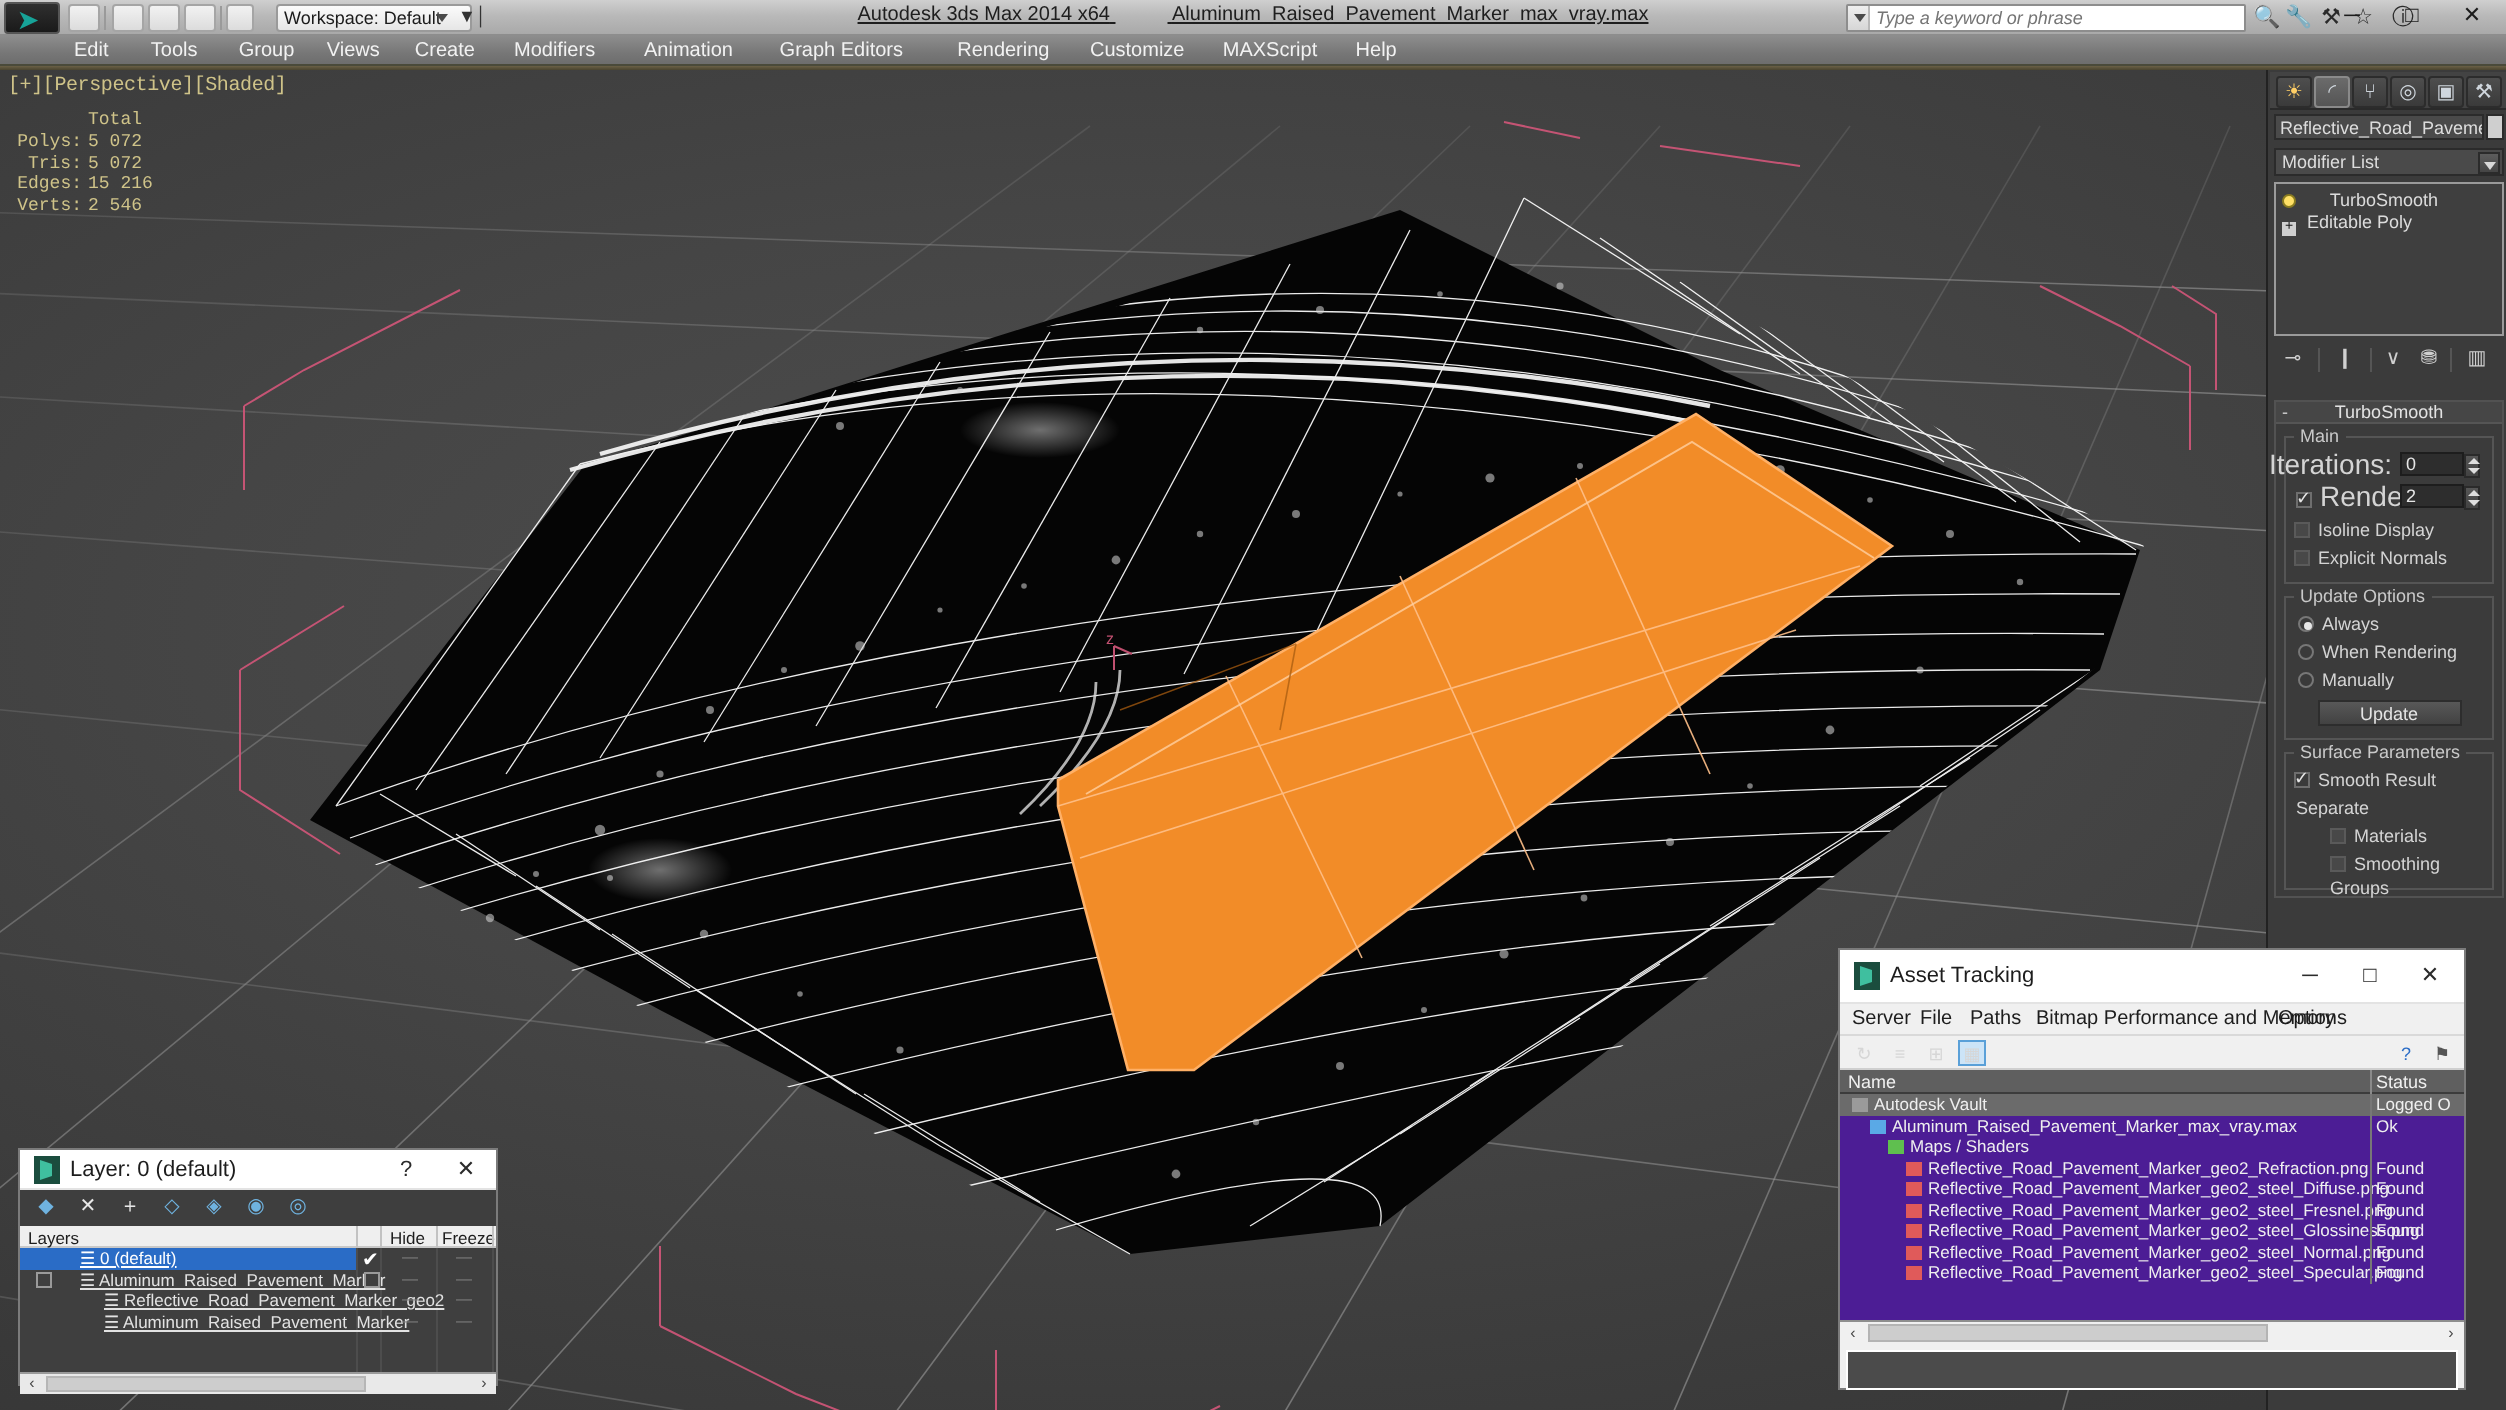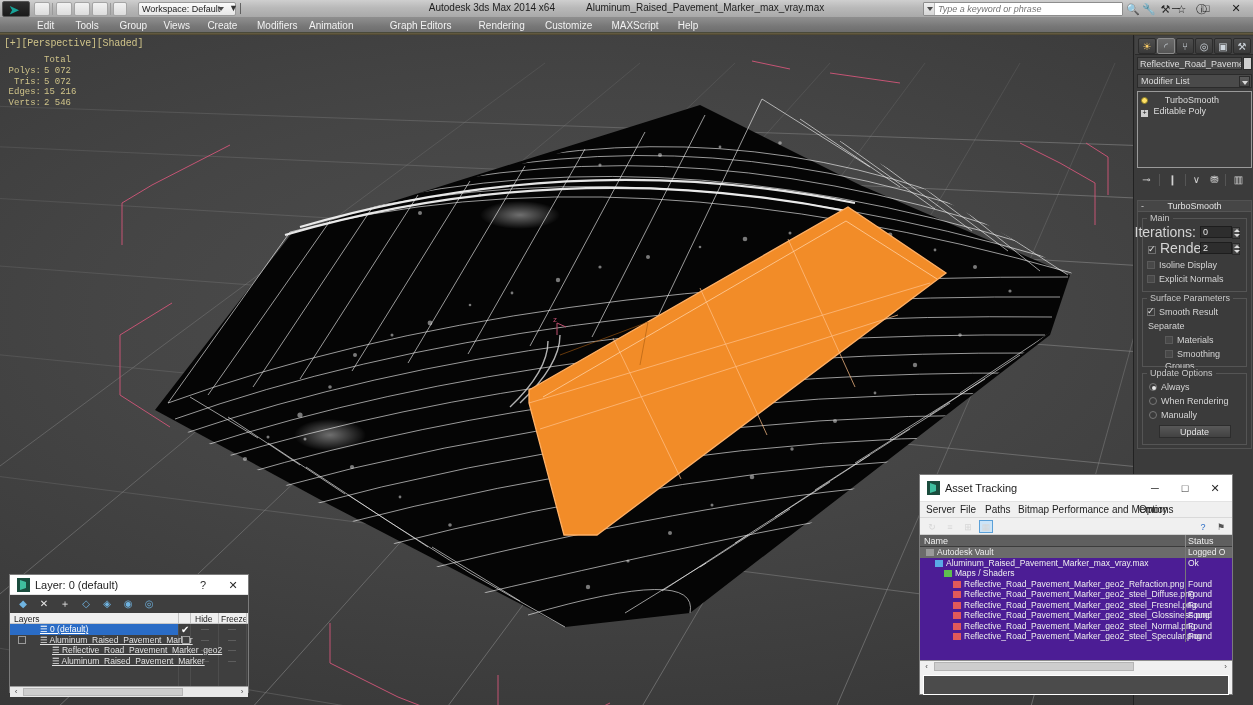--- a/index.html
+++ b/index.html
@@ -35,21 +35,21 @@
   #workspace-combo{
     position:absolute; left:138px; top:2px; width:98px; height:14px;
     background:linear-gradient(#fbfbfb,#e6e6e6); border:1px solid #9a9a9a;
     border-radius:2px; font-size:9px; color:#1b1b1b;
     line-height:13px; padding-left:3px; white-space:nowrap; overflow:hidden;
   }
   #workspace-combo .arrow{ position:absolute; right:11px; top:4px; border-left:3px solid transparent;border-right:3px solid transparent;border-top:4px solid #4a4a4a;}
   #workspace-flyout{ position:absolute; left:229px; top:3px; font-size:9px; color:#333; }
   #title-text{
     position:absolute; left:0; top:2px; width:1253px; text-align:center;
-    font-size:10px; color:#1e1e1e;
+    font-size:10px; color:#1e1e1e;text-decoration:underline;
   }
   #title-text .sep{ display:inline-block; width:26px; }
   #search-wrap{
     position:absolute; right:130px; top:2px; width:200px; height:14px;
     background:#fff; border:1px solid #8d8d8d; border-radius:1px;
   }
   #search-wrap .dd{ position:absolute; left:0; top:0; width:11px; height:12px; background:linear-gradient(#efefef,#d6d6d6); border-right:1px solid #b9b9b9;}
   #search-wrap .dd i{ position:absolute;left:3px;top:4px;border-left:3px solid transparent;border-right:3px solid transparent;border-top:4px solid #4a4a4a;}
   #search-input{
     position:absolute; left:14px; top:0; width:182px; height:12px; border:0; outline:0;
@@ -280,21 +280,21 @@
   <div class="win-btn close" style="right:2px">✕</div>
 </div>
 
 <div id="menubar">
     <div class="mi" style="left: 32px;">Edit</div>
     <div class="mi" style="left: 70.4px;">Tools</div>
     <div class="mi" style="left: 114.4px;">Group</div>
     <div class="mi" style="left: 158.4px;">Views</div>
     <div class="mi" style="left: 202.4px;">Create</div>
     <div class="mi" style="left: 252px;">Modifiers</div>
-    <div class="mi" style="left: 304px;">Animation</div>
+    <div class="mi" style="left: 317px;">Animation</div>
     <div class="mi" style="left: 384.8px;">Graph Editors</div>
     <div class="mi" style="left: 473.6px;">Rendering</div>
     <div class="mi" style="left: 540px;">Customize</div>
     <div class="mi" style="left: 606.4px;">MAXScript</div>
     <div class="mi" style="left: 672.8px;">Help</div>
   </div>
 <div id="goldrail"></div>
 
 <div id="viewport">
   <div id="vp-label">[+][Perspective][Shaded]</div>
@@ -607,50 +607,50 @@
 
       <div class="chkrow" style="margin-top:4px">
         <span class="cbox dim"></span><span>Isoline Display</span>
       </div>
       <div class="chkrow">
         <span class="cbox dim"></span><span>Explicit Normals</span>
       </div>
     </div>
 
     <div class="group">
-      <span class="gl">Surface Parameters</span>
-      <div class="chkrow">
-        <span class="cbox on"></span><span>Smooth Result</span>
-      </div>
-      <div class="chkrow" style="padding-left:1px">
-        <span>Separate</span>
-      </div>
-      <div class="chkrow" style="padding-left:18px">
-        <span class="cbox dim"></span><span>Materials</span>
-      </div>
-      <div class="chkrow" style="padding-left:18px">
-        <span class="cbox dim"></span><span>Smoothing Groups</span>
-      </div>
-    </div>
-
-    <div class="group">
       <span class="gl">Update Options</span>
       <div class="radrow">
         <span class="rad on"></span>
         <span>Always</span>
       </div>
       <div class="radrow">
         <span class="rad"></span>
         <span>When Rendering</span>
       </div>
       <div class="radrow">
         <span class="rad"></span>
         <span>Manually</span>
       </div>
       <div class="pushbtn">Update</div>
+    </div>
+
+    <div class="group">
+      <span class="gl">Surface Parameters</span>
+      <div class="chkrow">
+        <span class="cbox on"></span><span>Smooth Result</span>
+      </div>
+      <div class="chkrow" style="padding-left:1px">
+        <span>Separate</span>
+      </div>
+      <div class="chkrow" style="padding-left:18px">
+        <span class="cbox dim"></span><span>Materials</span>
+      </div>
+      <div class="chkrow" style="padding-left:18px">
+        <span class="cbox dim"></span><span>Smoothing Groups</span>
+      </div>
     </div>
   </div>
 </div>
 
 <div class="winframe" id="asset-win">
   <div class="win-title">
     <svg class="wicon" viewBox="0 0 13 14">
       <rect x="0" y="0" width="13" height="14" fill="#1b4d3e"></rect>
       <path d="M3 2 L9 4 L9 10 L3 12 Z" fill="#3fbf9f"></path>
     </svg>

